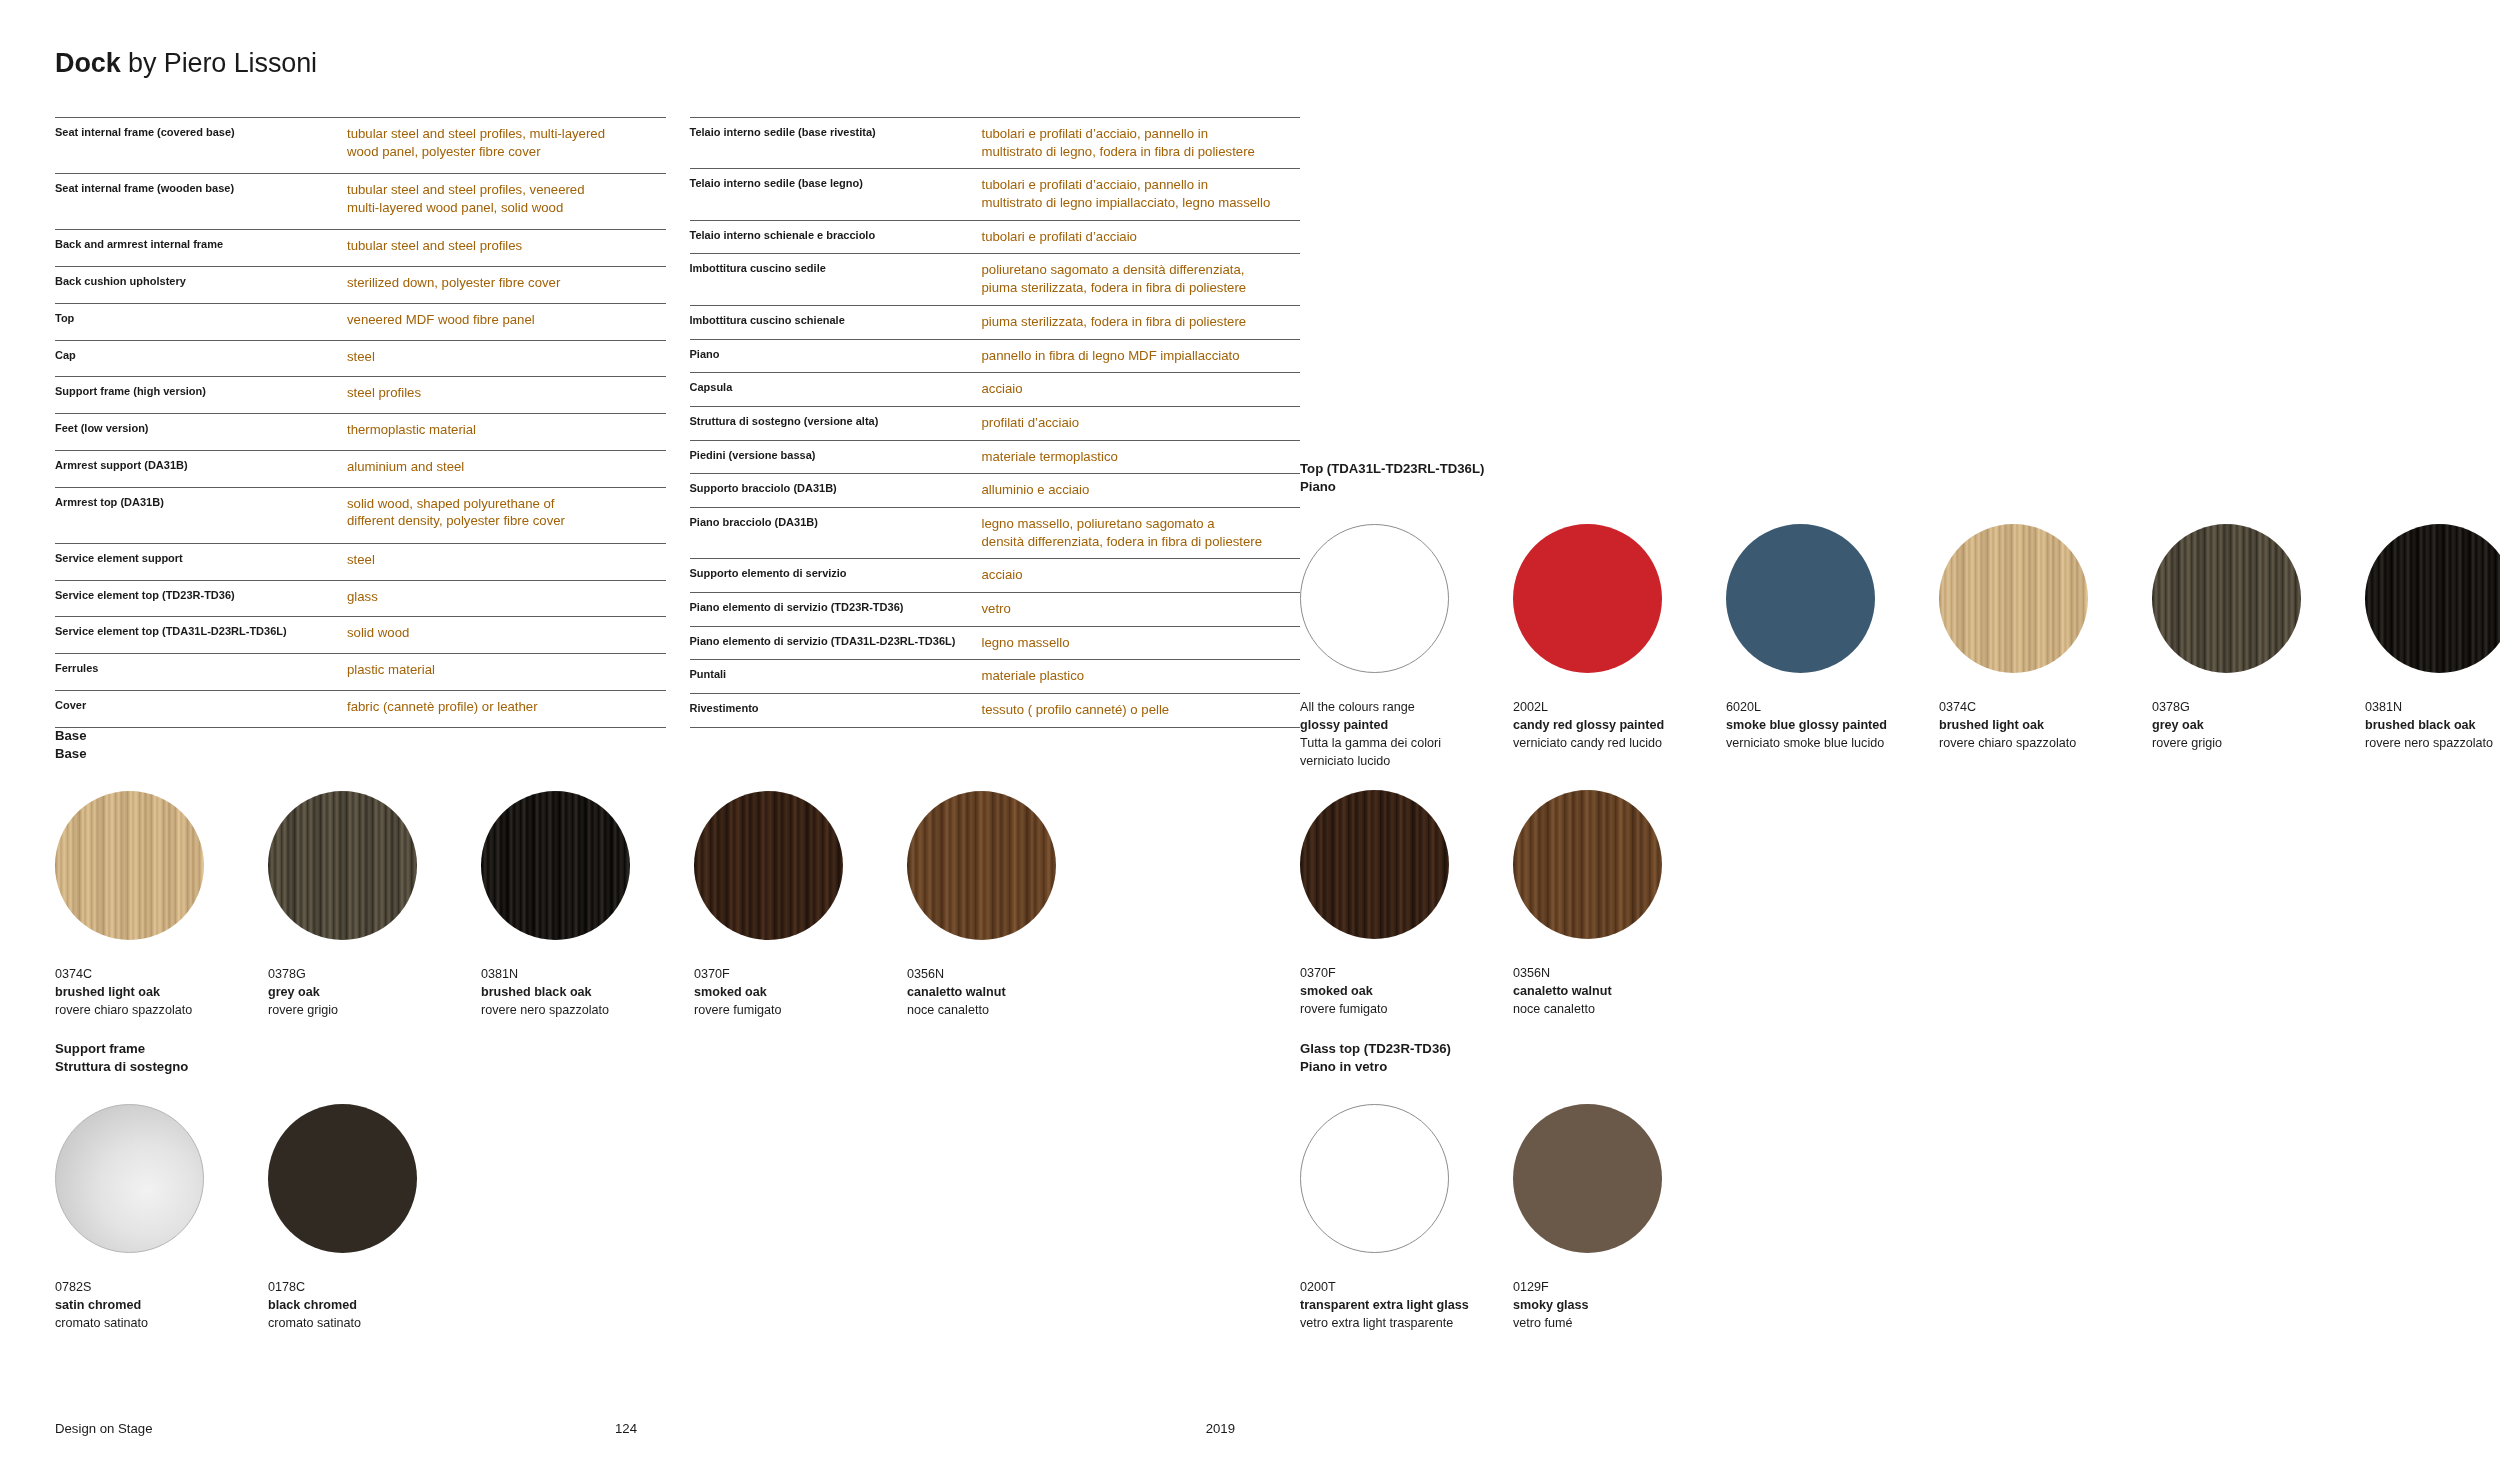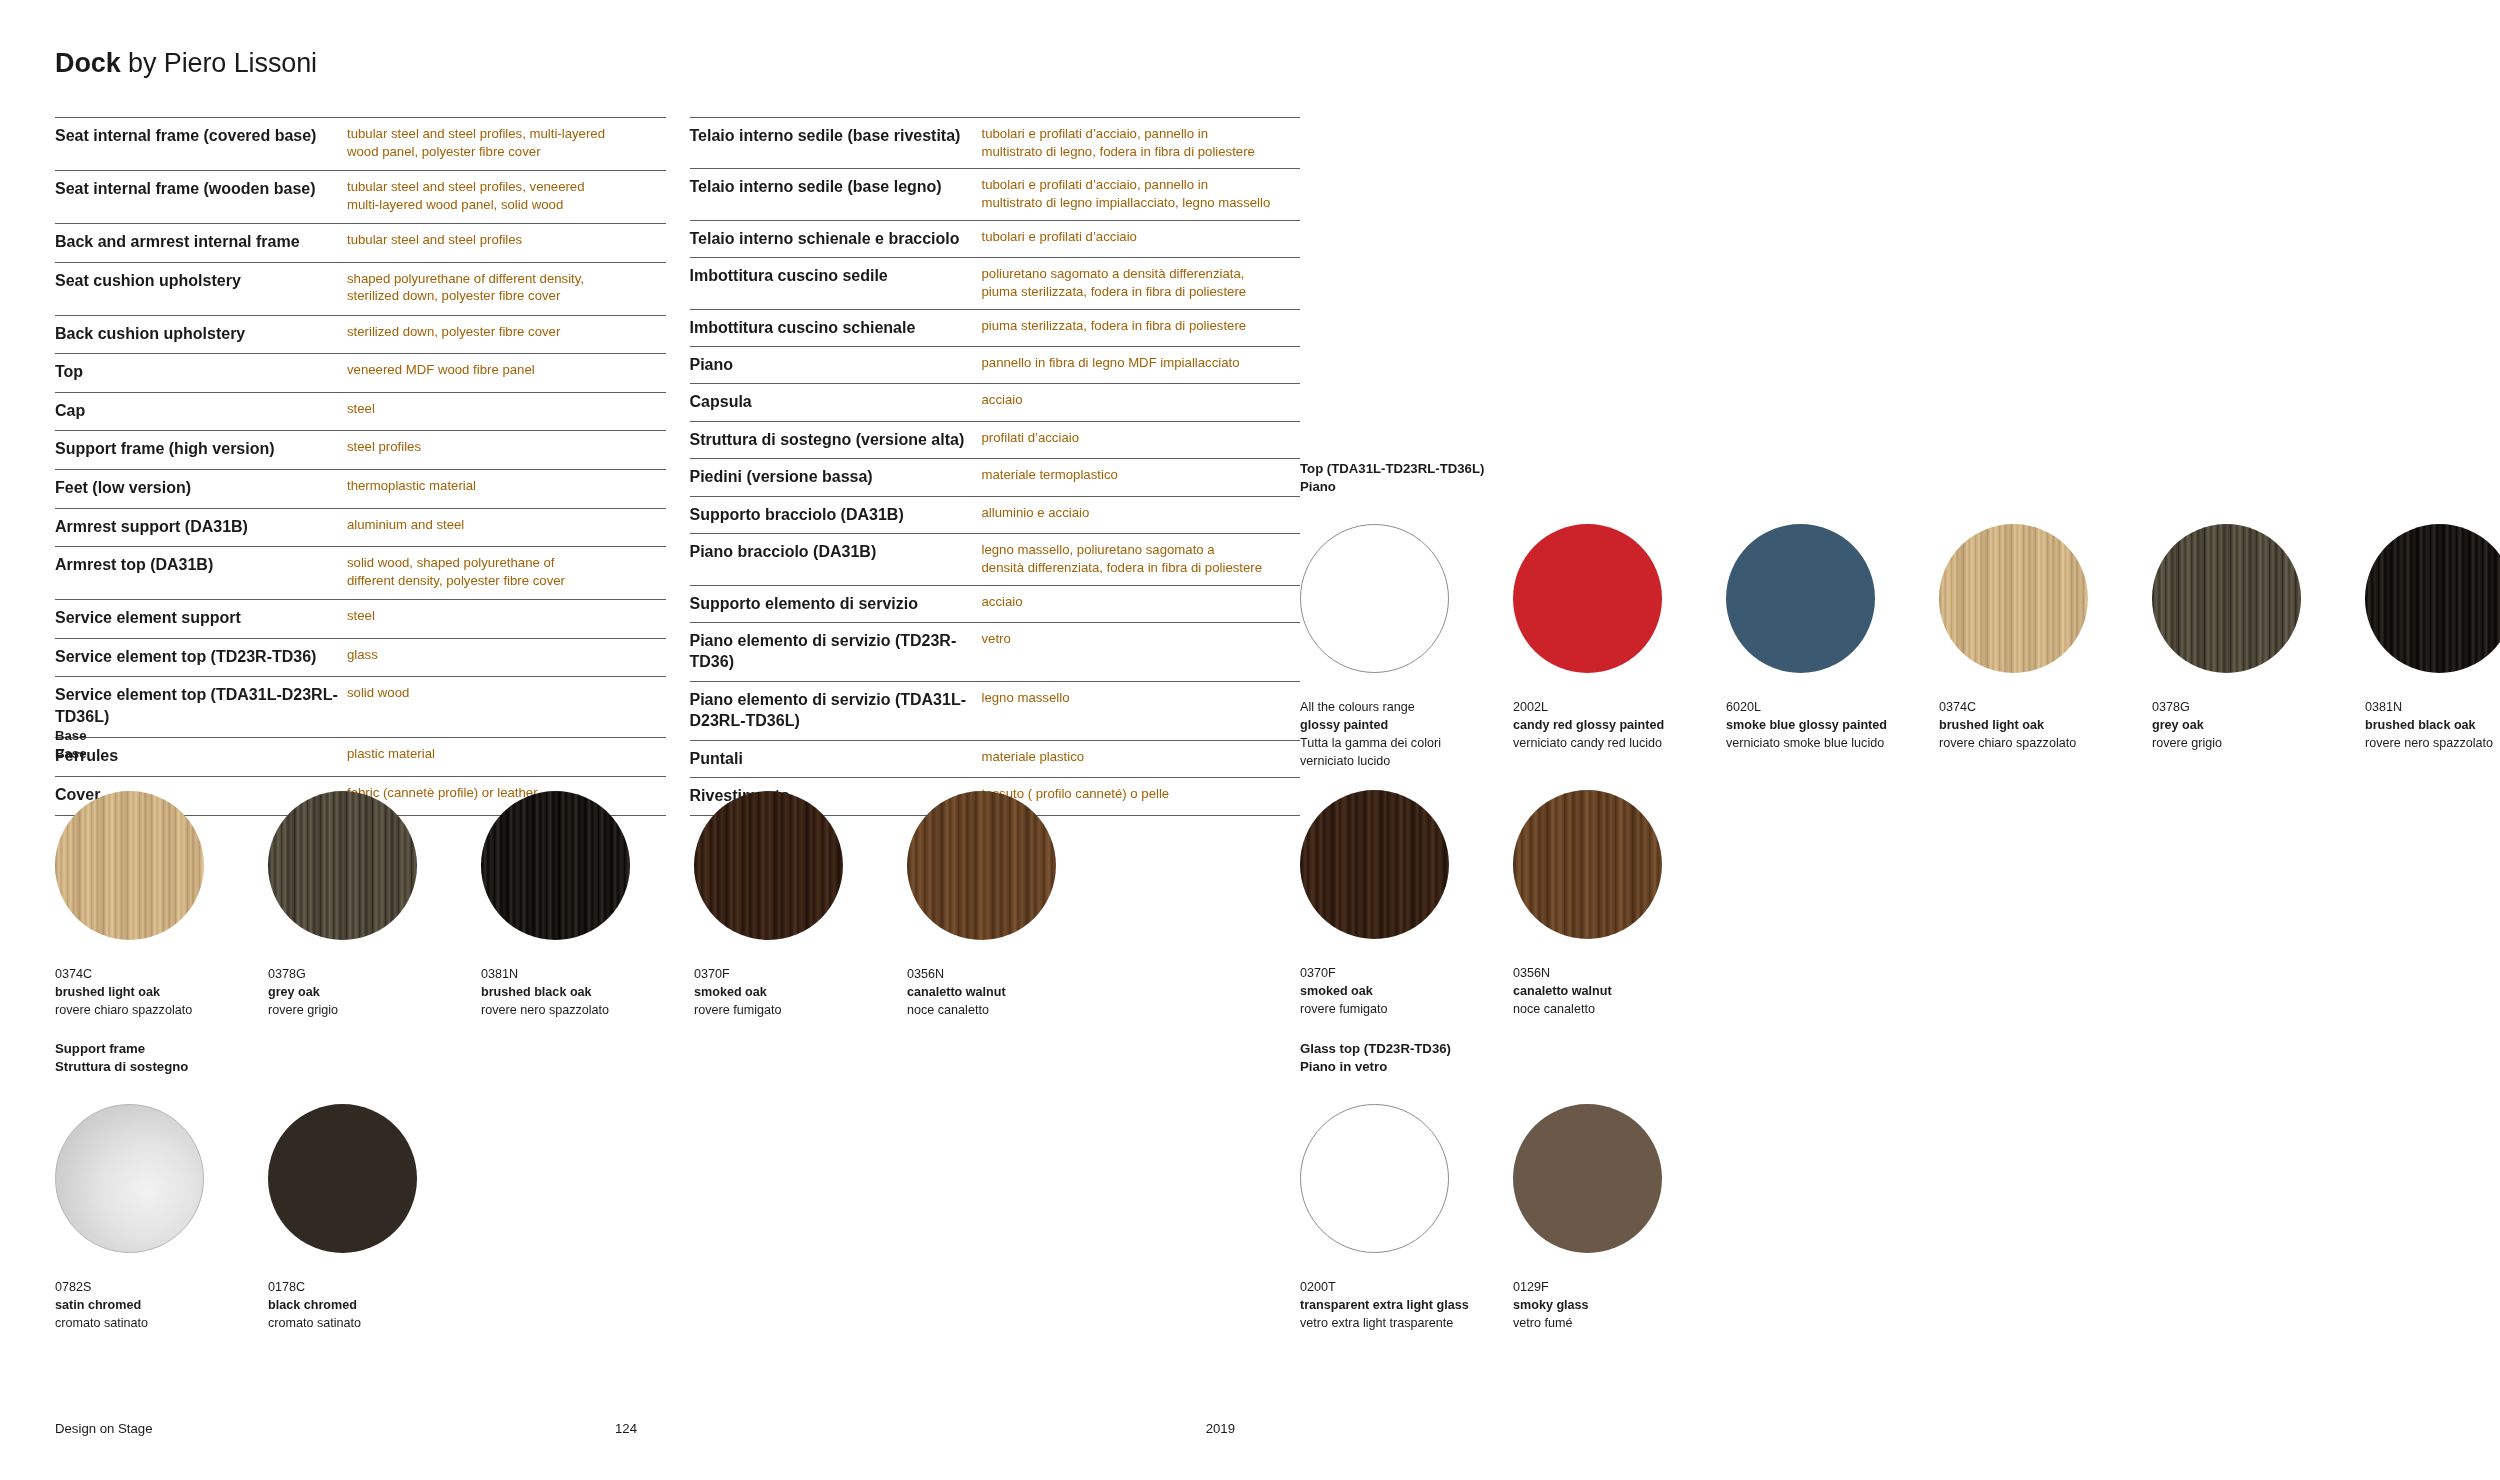--- a/index.html
+++ b/index.html
@@ -19,21 +19,21 @@
   
   .doc-title { font-size: 27px; font-weight: 400; letter-spacing: -0.1px; margin-bottom: 38px; }
   .doc-title .b { font-weight: 700; }
 
   
   .tables { display: flex; gap: 24px; }
   .spec-table { width: 612px; border-collapse: collapse; table-layout: fixed; }
   .spec-table tr { border-top: 1.4px solid #5d5d5d; }
   .spec-table tr:last-child { border-bottom: 1.4px solid #5d5d5d; }
   .spec-table td { padding: 7px 0 8px 0; vertical-align: top; line-height: 1.34; }
-  .spec-table td.term { width: 292px; font-size: 16px; font-weight: 700; padding-right: 8px; }
+  .spec-table td.term { width: 292px; font-size: 11px; font-weight: 700; padding-right: 8px; }
   .spec-table td.desc { font-size: 13.2px; font-weight: 400; color: #a16207; }
   .spec-table td.desc span { display: block; }
 
   
   .sw-section { position: absolute; }
   .sw-head { font-size: 13.2px; font-weight: 700; line-height: 1.38; margin-bottom: 28px; }
   .sw-row { display: flex; }
   .sw-item { width: 213px; }
   .swatch {
     width: 149px; height: 149px; border-radius: 50%;
@@ -134,27 +134,20 @@
                 <span>multi-layered wood panel, solid wood</span>
               </td>
             </tr>
             <tr>
               <td class="term">Back and armrest internal frame</td>
               <td class="desc">
                 <span>tubular steel and steel profiles</span>
               </td>
             </tr>
             <tr>
-              <td class="term">Seat cushion upholstery</td>
-              <td class="desc">
-                <span>shaped polyurethane of different density,</span>
-                <span>sterilized down, polyester fibre cover</span>
-              </td>
-            </tr>
-            <tr>
               <td class="term">Back cushion upholstery</td>
               <td class="desc">
                 <span>sterilized down, polyester fibre cover</span>
               </td>
             </tr>
             <tr>
               <td class="term">Top</td>
               <td class="desc">
                 <span>veneered MDF wood fibre panel</span>
               </td>

